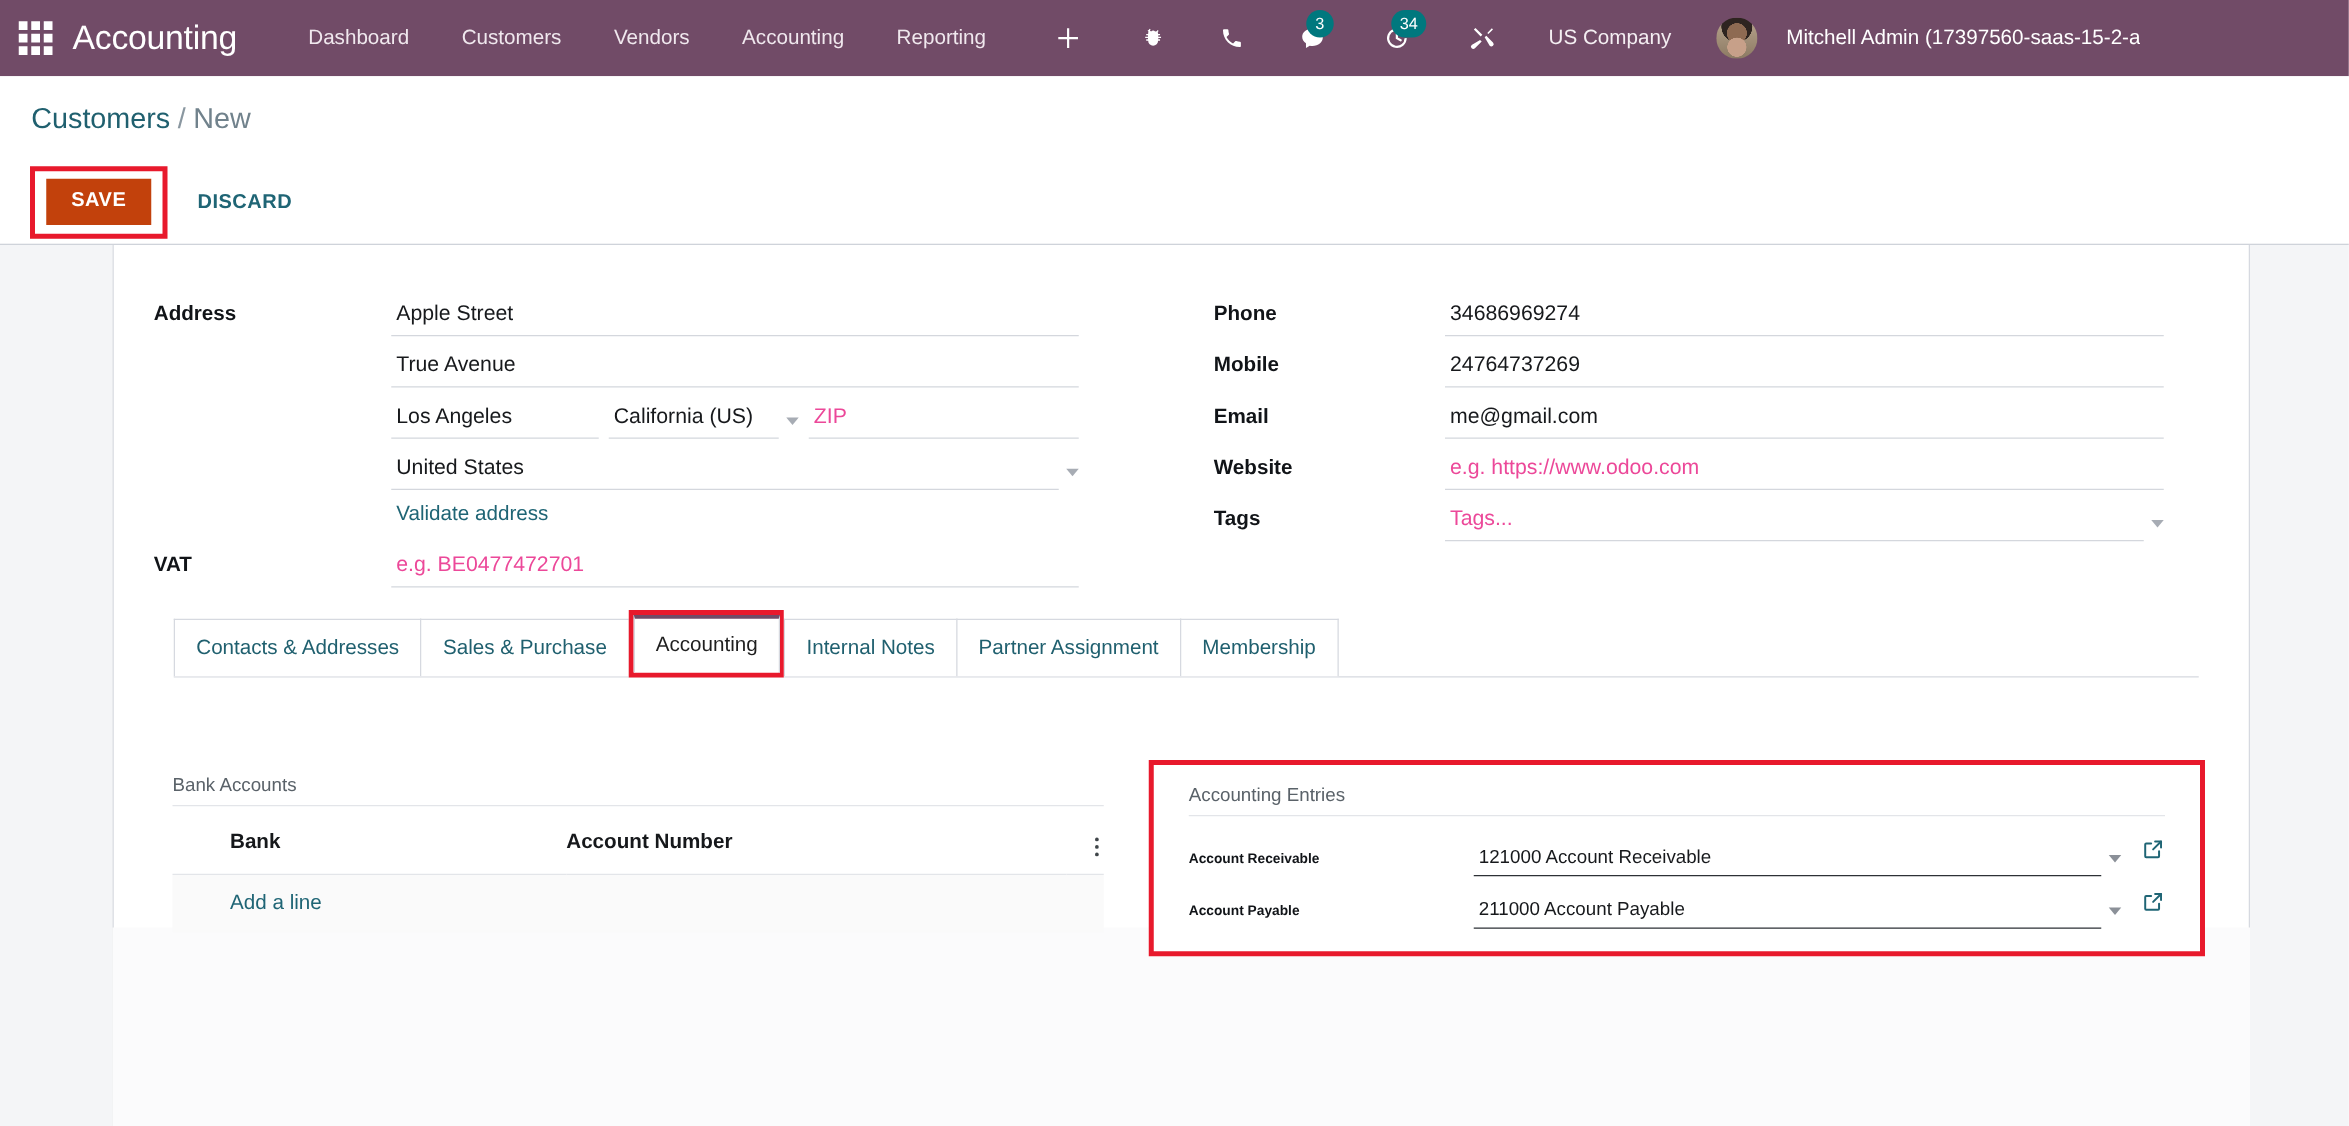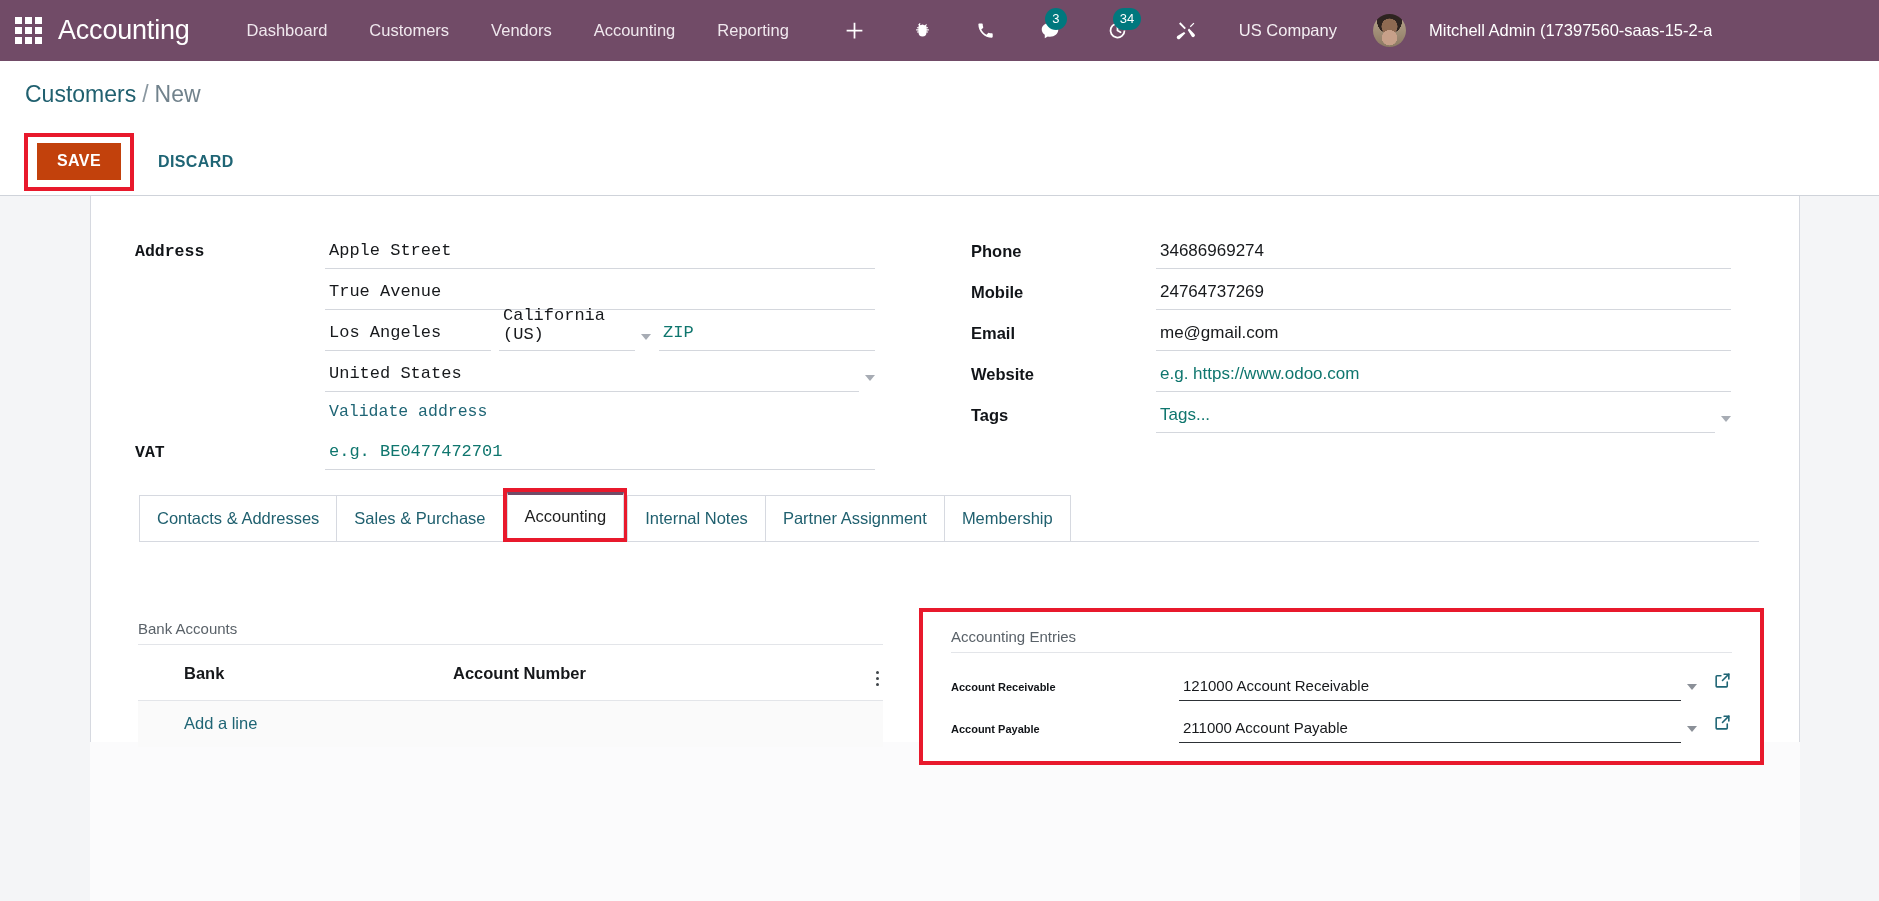--- a/index.html
+++ b/index.html
@@ -160,21 +160,21 @@
   }
   .sheet {
     position: absolute;
     top: 0px; left: 90px;
     width: 1710px;
     height: 706px;
     background: #ffffff;
     border-left: 1px solid #d6d9e0;
     border-right: 1px solid #d6d9e0;
   }
-  .col-left  { position: absolute; left: 44px;  top: 32px; width: 740px; font-family: Liberation Mono, monospace; }
+  .col-left  { position: absolute; left: 32px;  top: 32px; width: 740px; }
   .col-right { position: absolute; left: 880px; top: 32px; width: 760px; }
 
   .f-row { display: flex; align-items: flex-end; height: 41px; }
   .f-label {
     font-size: 16.5px;
     color: #111418;
     font-weight: 700;
     padding-bottom: 8px;
     flex: 0 0 auto;
   }
@@ -182,21 +182,21 @@
   .lbl-right { width: 185px; }
   .f-field {
     flex: 1 1 auto;
     border-bottom: 1px solid #d4d7dd;
     padding: 0 4px 6px 4px;
     font-size: 17px;
     color: #17191c;
     min-height: 28px;
     cursor: text;
   }
-  .ph { color: #0f766e; }
+  .ph { color: #ec4899; }
 
   .city-row { display: flex; align-items: flex-end; }
   .fl-city  { width: 166px; flex: 0 0 auto; }
   .fl-state { width: 152px; flex: 0 0 auto; margin-left: 8px; display: flex; align-items: flex-end; }
   .fl-zip   { flex: 1 1 auto; margin-left: 8px; }
 
   .caret {
     width: 0; height: 0;
     border-left: 5px solid transparent;
     border-right: 5px solid transparent;

